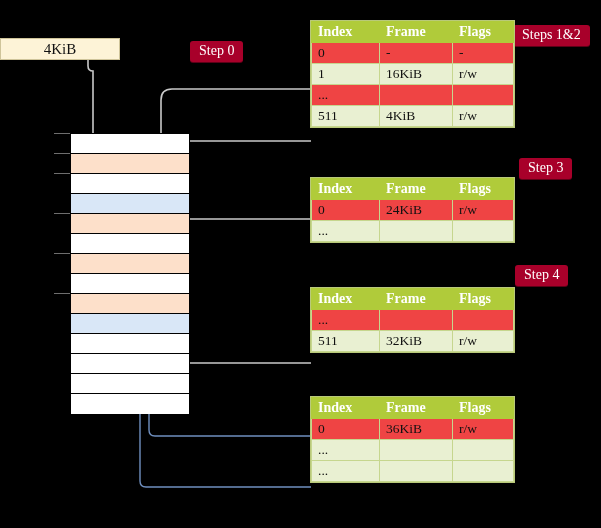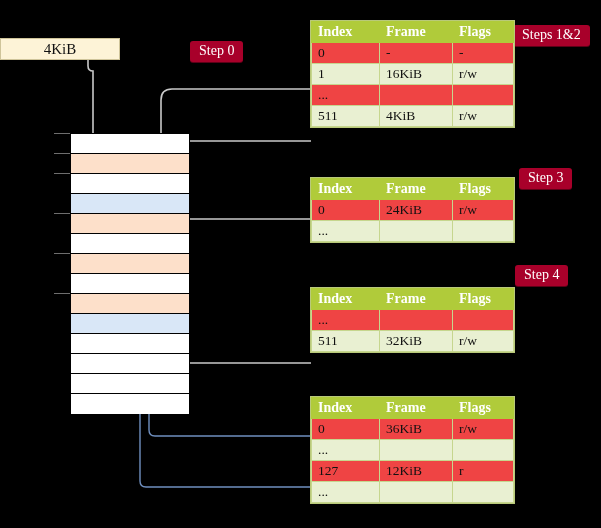--- a/index.html
+++ b/index.html
@@ -15,21 +15,21 @@
           display:flex;align-items:center;justify-content:center;
           font-size:15px;color:#111;box-sizing:border-box;}
 
   
   .badge{position:absolute;background:#a8002a;color:#fff;
          font-size:14px;padding:2px 9px 3px 9px;border-radius:3px;
          box-shadow:0 1px 0 #5d0017;white-space:nowrap;
          display:flex;align-items:center;justify-content:center;}
   #badge-step0{left:190px;top:41px;text-align:right;}
   #badge-steps12{left:513px;top:19px;margin-top:6px;}
-  #badge-step3{left:519px;top:168px;}
+  #badge-step3{left:519px;top:158px;}
   #badge-step4{left:515px;top:265px;text-align:right;}
 
   
   .memcol{position:absolute;left:70px;top:133px;width:120px;height:281px;
           border:1px solid #000;box-sizing:border-box;background:#fff;}
   .memrow{height:20px;border-bottom:1px solid #000;box-sizing:border-box;}
   .memrow:last-child{border-bottom:none;}
   .memrow.white{background:#ffffff;}
   .memrow.peach{background:#fde0ca;}
   .memrow.blue {background:#d9e7f7;}
@@ -214,24 +214,19 @@
       <tr>
         <td class="c-index">0</td>
         <td class="c-frame">36KiB</td>
         <td class="c-flags">r/w</td>
       </tr>
       <tr class="alt">
         <td class="c-index">...</td>
         <td class="c-frame"></td>
         <td class="c-flags"></td>
       </tr>
-      <tr>
-        <td class="c-index">127</td>
-        <td class="c-frame">12KiB</td>
-        <td class="c-flags">r</td>
-      </tr>
       <tr class="alt">
         <td class="c-index">...</td>
         <td class="c-frame"></td>
         <td class="c-flags"></td>
       </tr>
     </tbody>
   </table>
 
 </body></html>

